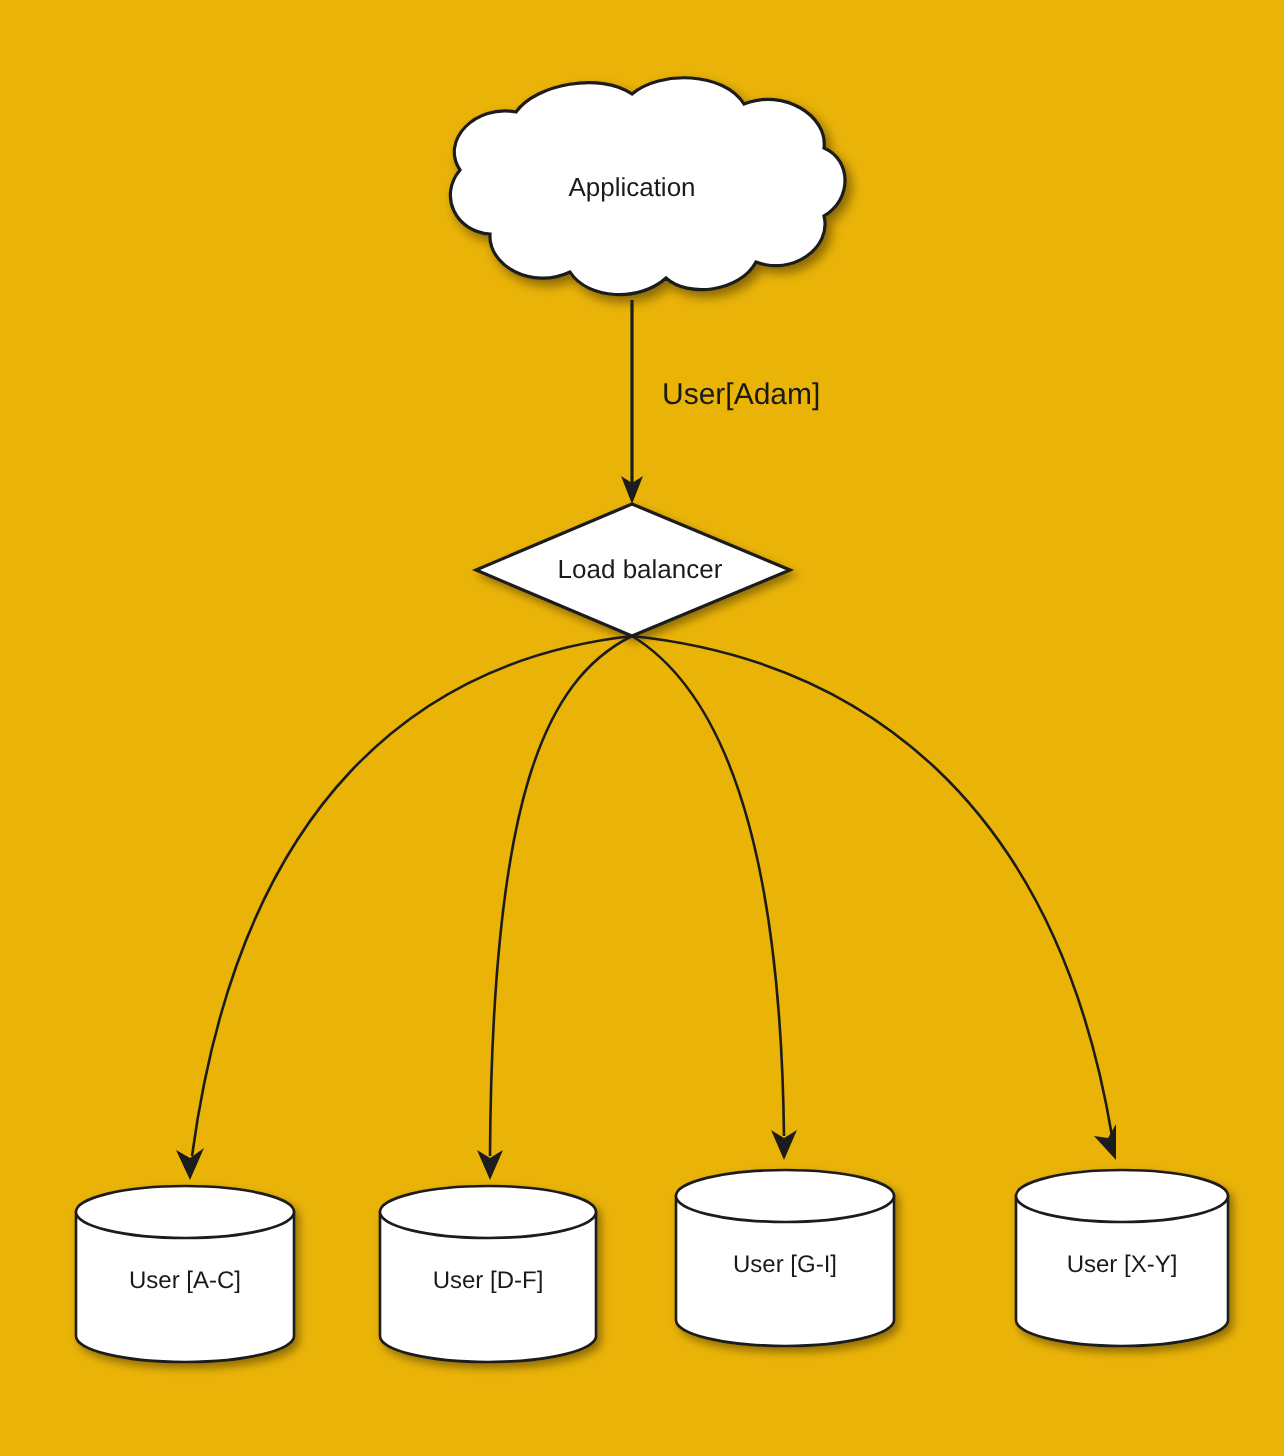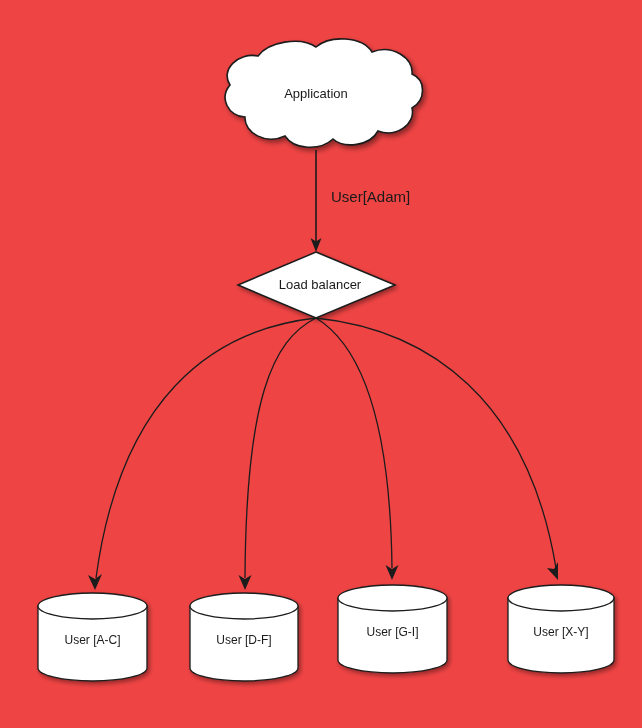--- a/index.html
+++ b/index.html
@@ -12,21 +12,21 @@
     width: 642px;
     height: 728px;
     font-family: "Liberation Sans", sans-serif;
     overflow: hidden;
     position: relative;
   }
   #diagram-root {
     position: relative;
     width: 642px;
     height: 728px;
-    background: #ef4444;
+    background: #eab308;
   }
   svg.canvas {
     position: absolute;
     top: 0;
     left: 0;
     width: 642px;
     height: 728px;
     display: block;
   }
   text {

